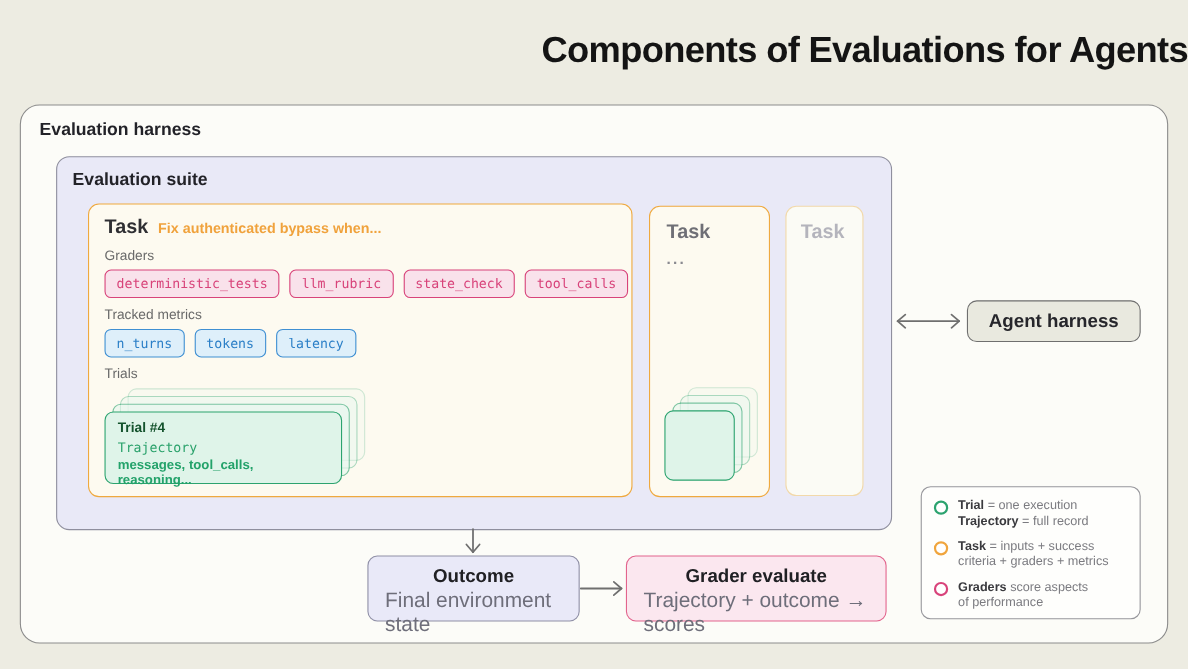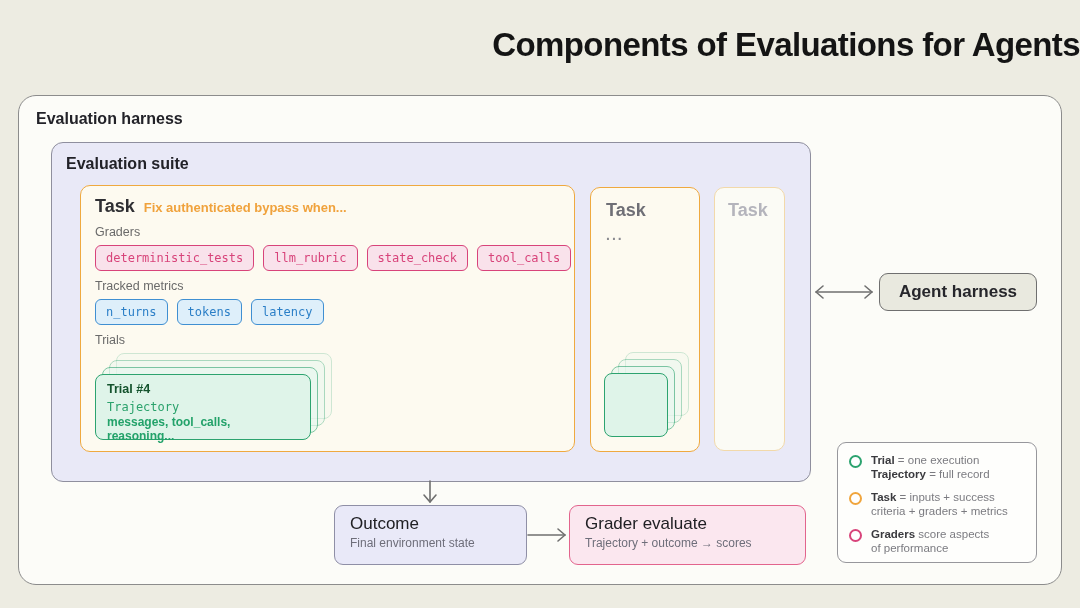--- a/index.html
+++ b/index.html
@@ -68,22 +68,22 @@
   .agent { position:absolute; left:860px; top:177px; width:158px; height:38px;
     background:#e9e9df; border:1.5px solid #6f6f6f; border-radius:9px; box-sizing:border-box;
     display:flex; align-items:center; justify-content:center;
     font-size:17px; font-weight:bold; color:#26262b; }
 
   
   .outcome { position:absolute; left:315px; top:409px; width:193px; height:60px;
     background:#e9e9f8; border:1.3px solid #8f8fa6; border-radius:9px; box-sizing:border-box; padding:8px 15px; }
   .grader-eval { position:absolute; left:550px; top:409px; width:237px; height:60px;
     background:#fbe7ef; border:1.3px solid #e2648d; border-radius:9px; box-sizing:border-box; padding:8px 15px; }
-  .box-title { font-size:17px; font-weight:normal; color:#202024; }
-  .box-sub { font-size:12px; color:#6e6e7a; margin-top:2px; }
+  .box-title { font-size:17px; font-weight:bold; color:#202024;text-align:center; }
+  .box-sub { font-size:19px; color:#6e6e7a; margin-top:2px; }
 
   
   .legend { position:absolute; left:818px; top:346px; width:200px; height:121px;
     background:#fefefc; border:1.2px solid #97979c; border-radius:9px; box-sizing:border-box;
     padding:10px 11px; display:flex; flex-direction:column; gap:9px; }
   .legend-item { display:flex; gap:9px; align-items:flex-start; }
   .ring { width:9px; height:9px; border-radius:50%; background:#fff; margin-top:2px; flex:none; }
   .ring.orange { border:2.2px solid #f0a53d; }
   .ring.green  { border:2.2px solid #2ca36f; }
   .ring.pink   { border:2.2px solid #d8437a; }

